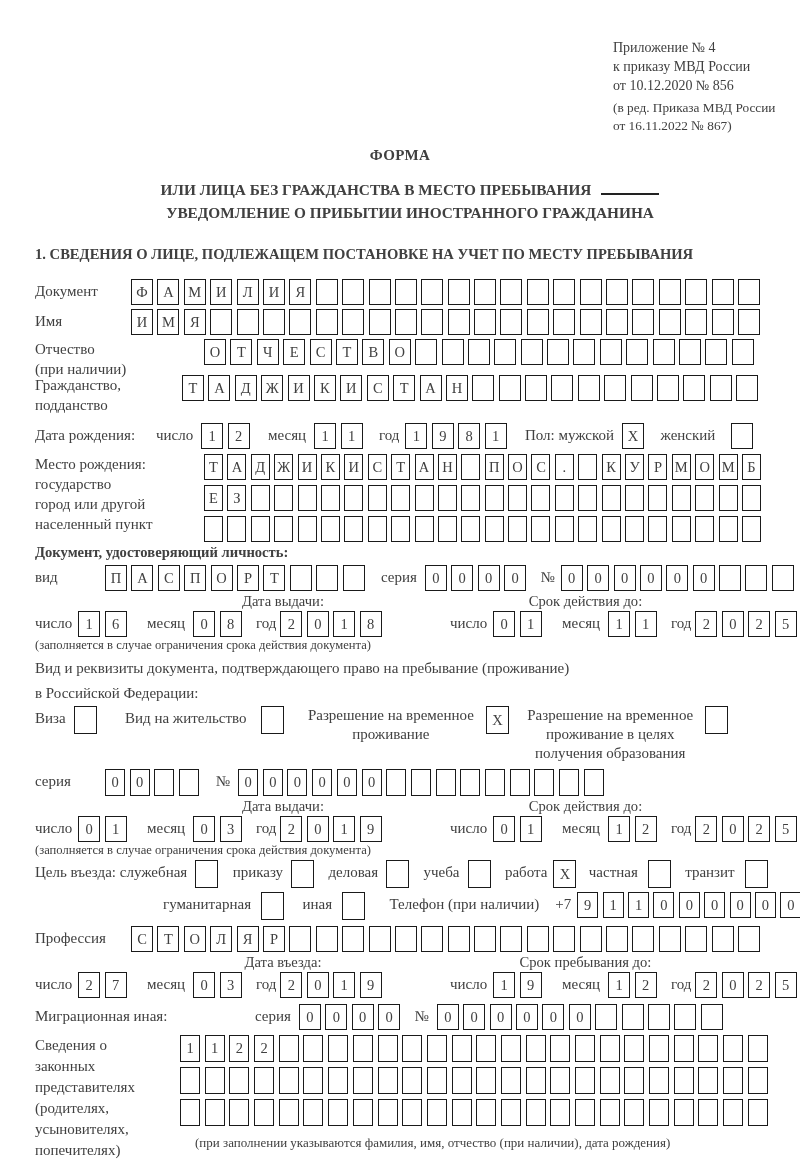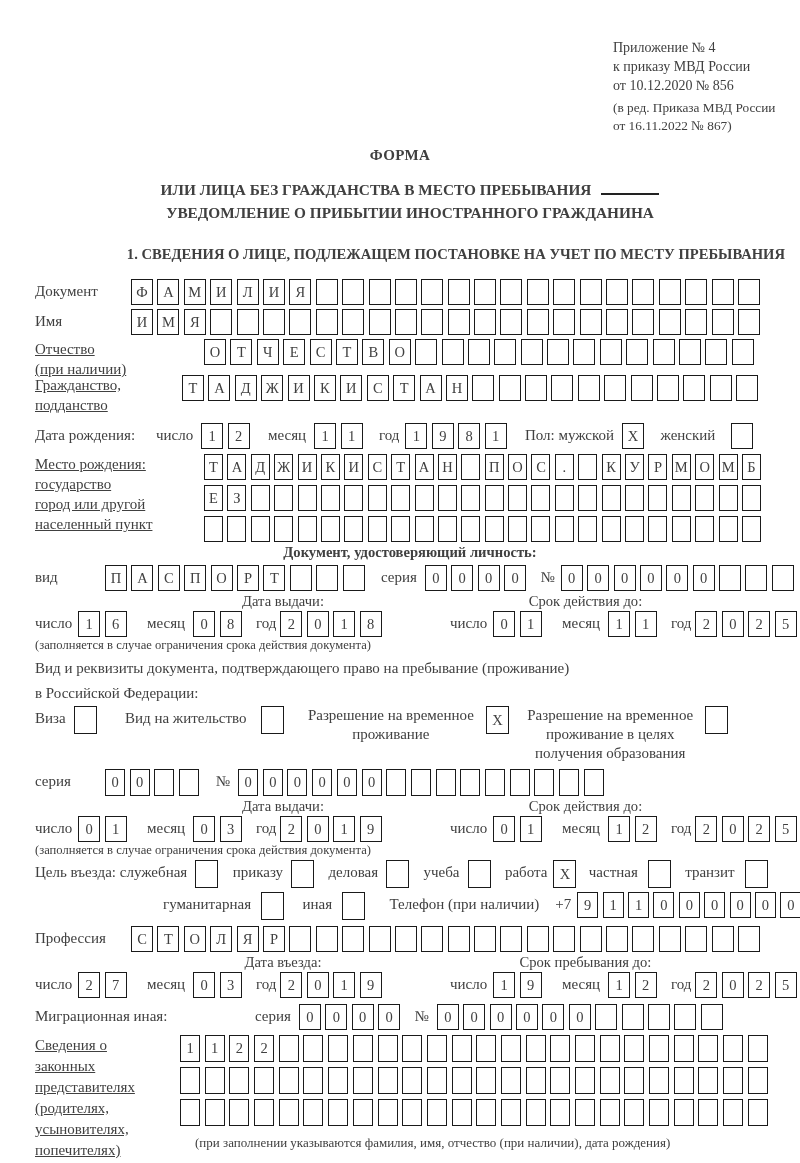--- a/index.html
+++ b/index.html
@@ -9,43 +9,43 @@
     font-family:"Liberation Serif","DejaVu Serif",serif;
     padding:38px 15px 10px 35px; overflow:hidden; position:relative;
   }
   
   .hdr { margin-left:auto; width:172px; font-size:14px; line-height:19px; }
   .hdr .sub { font-size:13.3px; line-height:18px; }
   .hdr .gap { margin-top:4px; }
   .forma { text-align:center; font-weight:bold; font-size:15px; padding-right:20px; margin-top:12px; letter-spacing:.4px; }
   .title { text-align:center; font-weight:bold; font-size:15.3px; line-height:23px; margin-top:14px; }
   .blank-line { display:inline-block; width:58px; border-bottom:2px solid #222; height:13px; margin-left:10px; }
-  .sec { text-align:right; font-weight:bold; font-size:14.6px; margin-top:22px; }
+  .sec { text-align:left; font-weight:bold; font-size:14.6px; margin-top:22px; }
   
   .row { display:flex; align-items:flex-start; margin-top:4px; }
   .lbl { font-size:15px; line-height:24px; flex-shrink:0; white-space:nowrap; }
-  .two, .four, .six { line-height:20px;text-decoration:underline; }
+  .two, .four, .six { line-height:20px; }
   .six { line-height:21px; }
   .w70{width:70px}.w96{width:96px}.w115{width:115px}.w145{width:145px}.w147{width:147px}.w169{width:169px}.w220{width:220px}
   .g4{margin-left:4px}.g6{margin-left:6px}.g8{margin-left:8px}.g10{margin-left:10px}.g12{margin-left:12px}
   .g14{margin-left:14px}.g16{margin-left:16px}.g20{margin-left:20px}.g24{margin-left:24px}
   .cells { display:inline-flex; flex-shrink:0; }
   .cell {
     width:22px; height:26px; border:1.8px solid #1a1a1a; margin-right:4.4px;
     display:inline-flex; align-items:center; justify-content:center;
     font-size:14.5px; flex-shrink:0; background:#fff;
   }
   .tight .cell { width:19px; }
   .mid .cell { width:20px; height:27px; margin-right:4.7px; }
   .cb .cell { width:23px; height:28px; }
   .ph .cell { width:21px; }
   .stack { display:flex; flex-direction:column; gap:5px; }
   .mtn4 { margin-top:-4px; }
   .mt2{margin-top:2px}.mt5{margin-top:5px}.mt6{margin-top:6px}.mt8{margin-top:8px}.mt16{margin-top:16px}
-  .dochead { text-align:center; font-weight:bold; font-size:14.6px; margin-top:2px; }
+  .dochead { font-weight:bold; font-size:14.6px; margin-top:2px; }
   
   .daterow { display:flex; margin-top:2px; }
   .dcol.dleft { width:390px; flex-shrink:0; }
   .dcol.dright { flex:1; padding-left:25px; }
   .dhead { text-align:center; font-size:14.6px; padding-left:106px; }
   .dheadr { text-align:center; font-size:14.6px; padding-right:80px; }
   .dline { display:flex; align-items:flex-start; margin-top:1px; }
   .vnote { text-align:left; font-size:12.6px; padding-right:40px; margin-top:1px; line-height:15px; }
   .ptext { font-size:15px; line-height:21px; margin-top:5px; }
   .ptext2 { font-size:15px; line-height:21px; margin-top:4px; }

